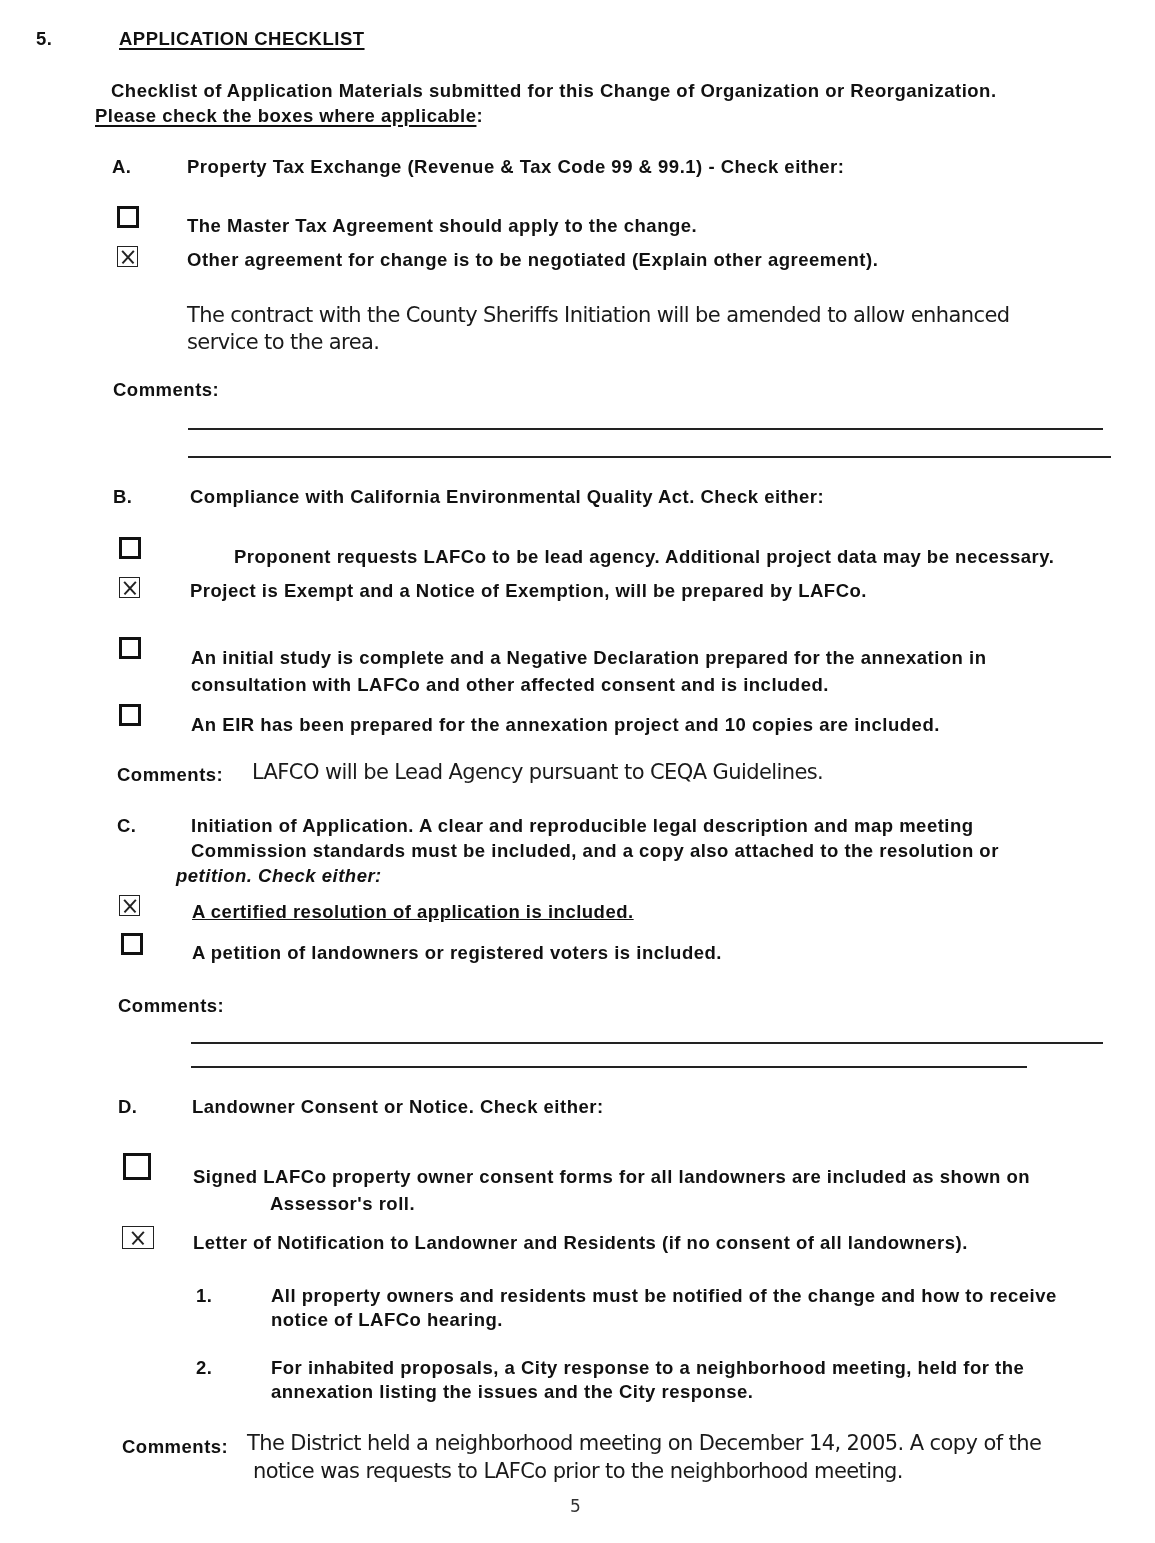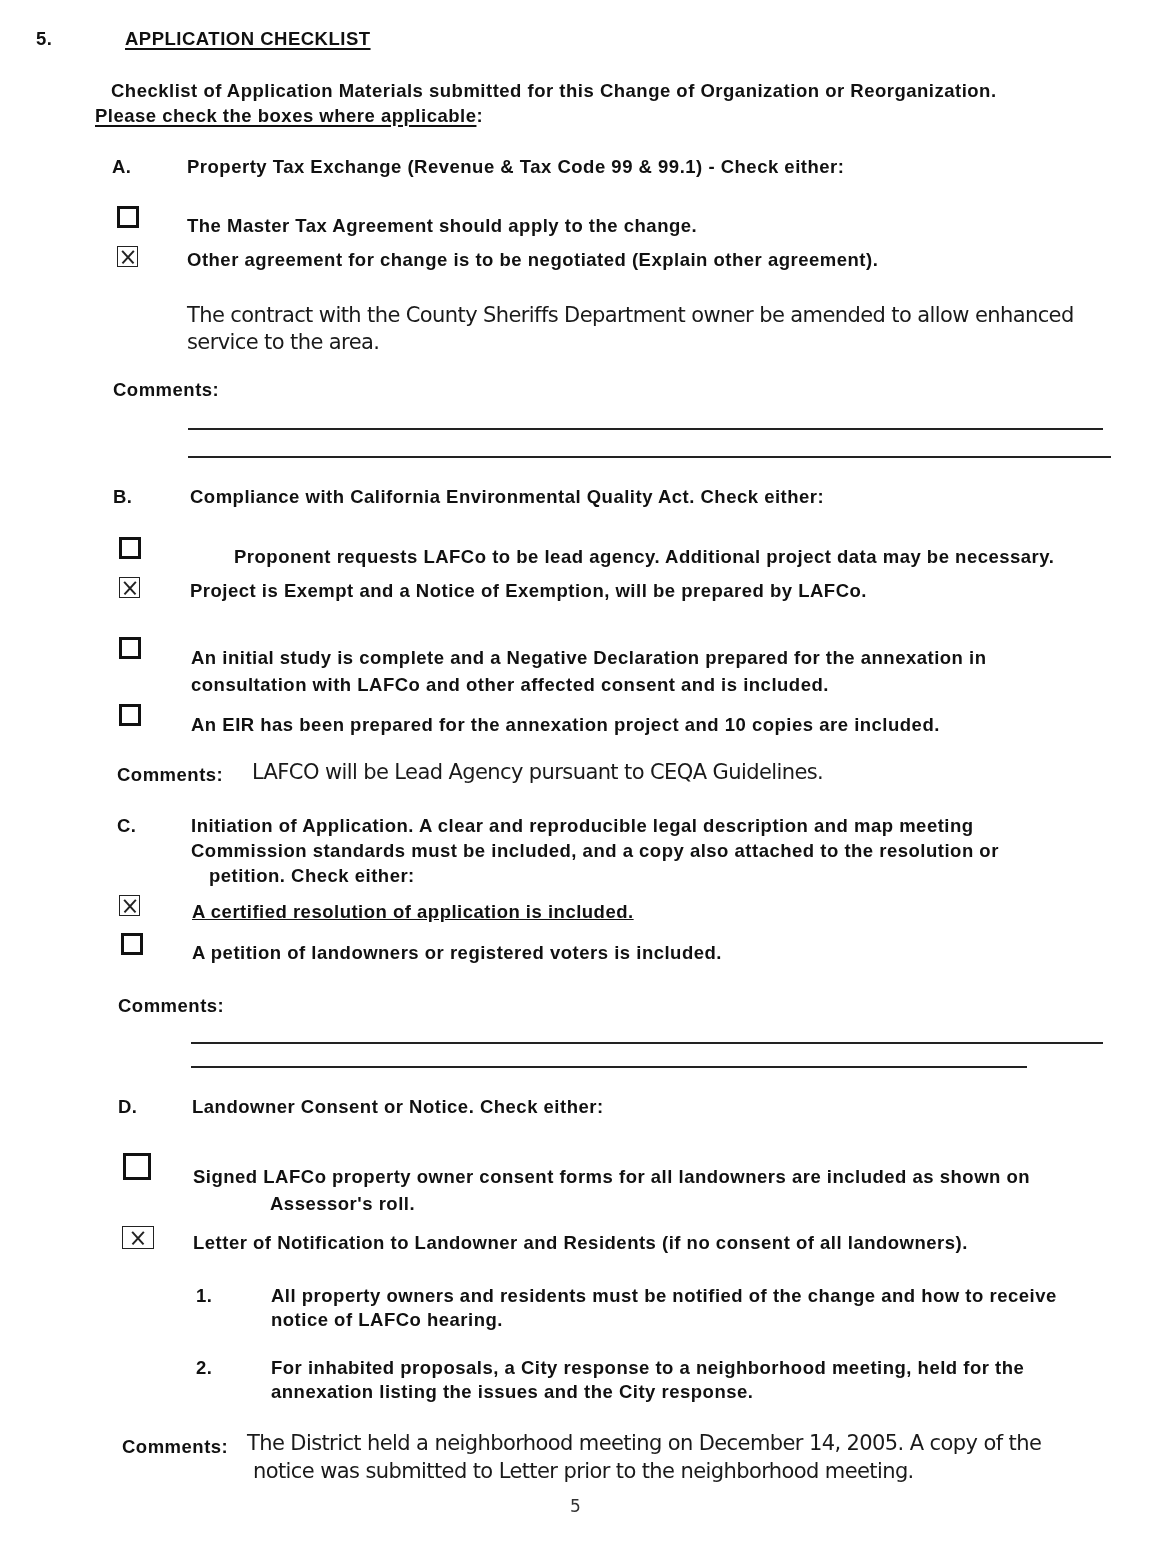--- a/index.html
+++ b/index.html
@@ -13,36 +13,36 @@
   .cb.checked::before, .cb.checked::after { content: ""; position: absolute; left: 50%; top: 50%; width: 17px; height: 1.6px; background: #222; }
   .cb.checked::before { transform: translate(-50%, -50%) rotate(48deg); }
   .cb.checked::after { transform: translate(-50%, -50%) rotate(-48deg); }
   .rule { position: absolute; height: 2px; background: #222; }
   .pagenum { position: absolute; font-family: "DejaVu Sans", sans-serif; font-size: 17px; color: #333; }
 </style>
 </head>
 <body>
 
 <div class="t" style="left:36px; top:30px;">5.</div>
-<div class="t u" style="left:125px; top:30px;text-align:center;">APPLICATION CHECKLIST</div>
+<div class="t u" style="left:119px; top:30px;text-align:center;">APPLICATION CHECKLIST</div>
 <div class="t" style="left:111px; top:82px;">Checklist of Application Materials submitted for this Change of Organization or Reorganization.</div>
 <div class="t" style="left:95px; top:107px;">
   <span class="u">Please check the boxes where applicable</span><span>:</span>
 </div>
 
 <div class="t" style="left:112px; top:158px;">A.</div>
 <div class="t" style="left:187px; top:158px;">Property Tax Exchange (Revenue &amp; Tax Code 99 &amp; 99.1) - Check either:</div>
 
 <div class="cb empty" style="left:117px; top:206px;"></div>
 <div class="t" style="left:187px; top:217px;">The Master Tax Agreement should apply to the change.</div>
 
 <div class="cb checked" style="left:117px; top:246px;"></div>
 <div class="t" style="left:187px; top:251px;">Other agreement for change is to be negotiated (Explain other agreement).</div>
 
-<div class="typed" style="left:187px; top:305px;">The contract with the County Sheriffs Department owner be amended to allow enhanced</div>
+<div class="typed" style="left:187px; top:305px;">The contract with the County Sheriffs Initiation will be amended to allow enhanced</div>
 <div class="typed" style="left:187px; top:332px;">service to the area.</div>
 
 <div class="t" style="left:113px; top:381px;">Comments:</div>
 <div class="rule" style="left:188px; top:428px; width:915px;"></div>
 <div class="rule" style="left:188px; top:456px; width:923px;"></div>
 
 <div class="t" style="left:113px; top:488px;">B.</div>
 <div class="t" style="left:190px; top:488px;">Compliance with California Environmental Quality Act.  Check either:</div>
 
 <div class="cb empty" style="left:119px; top:537px;"></div>
@@ -57,21 +57,21 @@
 
 <div class="cb empty" style="left:119px; top:704px;"></div>
 <div class="t" style="left:191px; top:716px;">An EIR has been prepared for the annexation project and 10 copies are included.</div>
 
 <div class="t" style="left:117px; top:766px;">Comments:</div>
 <div class="typed" style="left:243px; top:762px;margin-left:9px;">LAFCO will be Lead Agency pursuant to CEQA Guidelines.</div>
 
 <div class="t" style="left:117px; top:817px;">C.</div>
 <div class="t" style="left:191px; top:817px;">Initiation of Application.  A clear and reproducible legal description and map meeting</div>
 <div class="t" style="left:191px; top:842px;">Commission standards must be included, and a copy also attached to the resolution or</div>
-<div class="t" style="left:209px; top:867px;">petition.  Check either:</div>
+<div class="t" style="left:176px; top:867px;font-style:italic;">petition.  Check either:</div>
 
 <div class="cb checked" style="left:119px; top:895px;"></div>
 <div class="t" style="left:192px; top:903px;text-decoration:underline;">A certified resolution of application is included.</div>
 
 <div class="cb empty" style="left:121px; top:933px;"></div>
 <div class="t" style="left:192px; top:944px;">A petition of landowners or registered voters is included.</div>
 
 <div class="t" style="left:118px; top:997px;">Comments:</div>
 <div class="rule" style="left:191px; top:1042px; width:912px;"></div>
 <div class="rule" style="left:191px; top:1066px; width:836px;"></div>
@@ -89,15 +89,15 @@
 <div class="t" style="left:196px; top:1287px;">1.</div>
 <div class="t" style="left:271px; top:1287px;">All property owners and residents must be notified of the change and how to receive</div>
 <div class="t" style="left:271px; top:1311px;">notice of LAFCo hearing.</div>
 
 <div class="t" style="left:196px; top:1359px;">2.</div>
 <div class="t" style="left:271px; top:1359px;">For inhabited proposals, a City response to a neighborhood meeting, held for the</div>
 <div class="t" style="left:271px; top:1383px;">annexation listing the issues and the City response.</div>
 
 <div class="t" style="left:122px; top:1438px;">Comments:</div>
 <div class="typed" style="left:247px; top:1433px;">The District held a neighborhood meeting on December 14, 2005.  A copy of the</div>
-<div class="typed" style="left:253px; top:1461px;">notice was submitted to Letter prior to the neighborhood meeting.</div>
+<div class="typed" style="left:253px; top:1461px;">notice was requests to LAFCo prior to the neighborhood meeting.</div>
 
 <div class="pagenum" style="left:570px; top:1496px;">5</div>
 
 </body></html>

